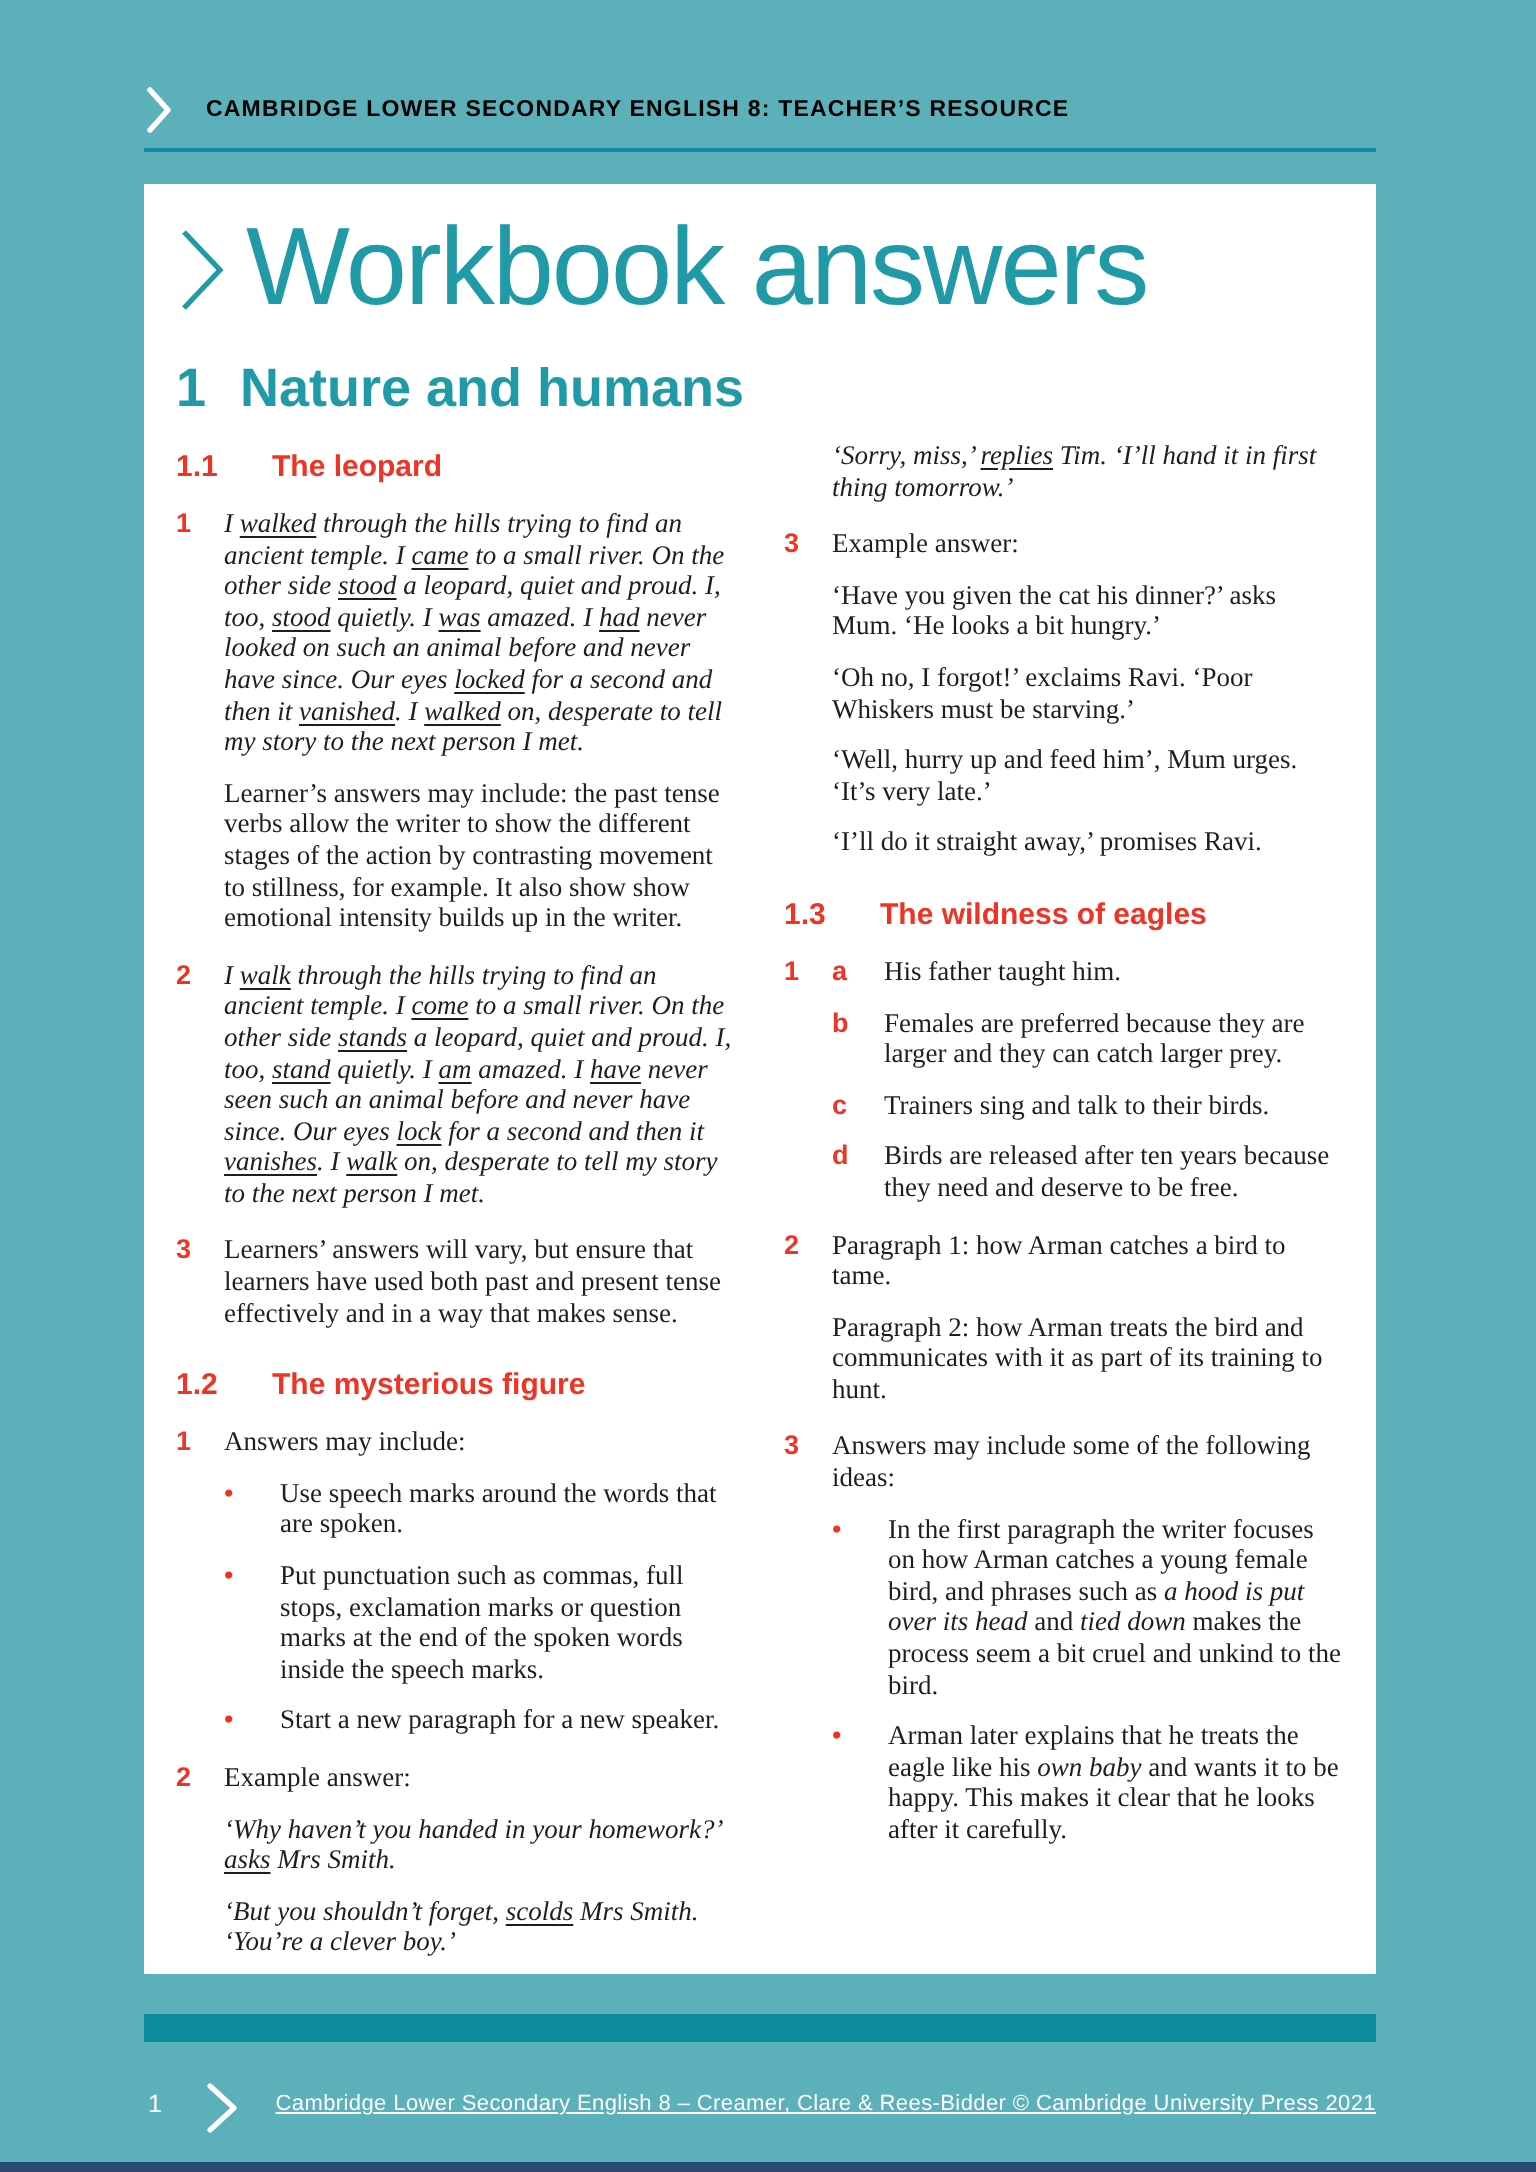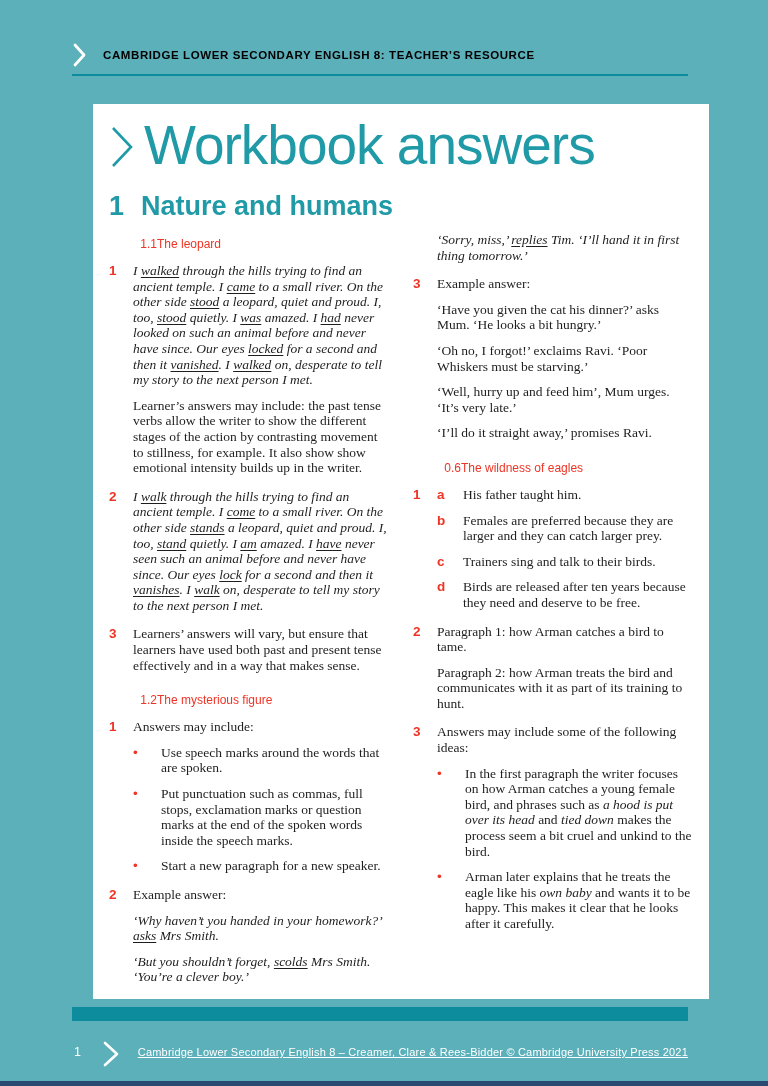--- a/index.html
+++ b/index.html
@@ -20,35 +20,35 @@
   svg{display:block;}
 
   
   .running-header{position:absolute;left:72px;top:42px;display:flex;align-items:center;color:#000000;}
   .header-chevron{margin-right:16px;color:#fff;}
   .header-title{font-size:11.5px;font-weight:700;letter-spacing:.6px;}
   .header-rule{position:absolute;left:72px;top:74px;width:616px;height:2px;background:var(--rule);}
 
   
   .card{
-    position:absolute;left:72px;top:104px;width:616px;height:895px;
-    background:var(--card);box-sizing:border-box;padding:14px 16px 0;overflow:hidden;margin-left:21px;
+    position:absolute;left:72px;top:92px;width:616px;height:895px;
+    background:var(--card);box-sizing:border-box;padding:14px 16px 0;overflow:hidden;
   }
   .page-title{
     display:flex;align-items:center;gap:9px;margin:0;
     color:var(--teal);font-size:55px;font-weight:400;letter-spacing:-1px;line-height:1;
   }
   .title-chevron{color:var(--teal);margin-top:2px;}
   .unit-heading{margin:18px 0 0;color:var(--teal);font-size:27px;font-weight:700;}
   .unit-no{display:inline-block;width:32px;}
 
   .columns{display:flex;gap:24px;margin-top:10px;}
   .col{width:280px;}
 
-  .section-heading{display:flex;margin:20px 0 12px;color:var(--red);font-size:12px;font-weight:400;text-align:right;}
+  .section-heading{display:flex;margin:20px 0 12px;color:var(--red);font-size:15px;font-weight:700;}
   .col .section-heading:first-child{margin-top:5px;}
   .sec-no{width:48px;flex:none;}
 
   .item{display:flex;margin:0 0 13px;}
   .marker{flex:none;width:24px;color:var(--red);font-weight:700;font-size:13.5px;line-height:15.6px;}
   .item-body{flex:1;min-width:0;}
   .cont{padding-left:24px;margin:0 0 13px;}
 
   .para{
     margin:0 0 10px;color:var(--ink);
@@ -168,21 +168,21 @@
           <span class="marker">3</span>
           <div class="item-body">
             <p class="para"><span>Example answer:</span></p>
             <p class="para"><span>‘Have you given the cat his dinner?’ asks Mum. ‘He looks a bit hungry.’</span></p>
             <p class="para"><span>‘Oh no, I forgot!’ exclaims Ravi. ‘Poor Whiskers must be starving.’</span></p>
             <p class="para"><span>‘Well, hurry up and feed him’, Mum urges. ‘It’s very late.’</span></p>
             <p class="para"><span>‘I’ll do it straight away,’ promises Ravi.</span></p>
           </div>
         </div>
         <h3 class="section-heading">
-          <span class="sec-no">0.6</span>
+          <span class="sec-no">1.3</span>
           <span class="sec-title">The wildness of eagles</span>
         </h3>
         <div class="item">
           <span class="marker">1</span>
           <div class="item-body">
             <div class="group">
               <div class="letter-row">
                 <span class="letter">a</span>
                 <p class="para"><span>His father taught him.</span></p>
               </div>

